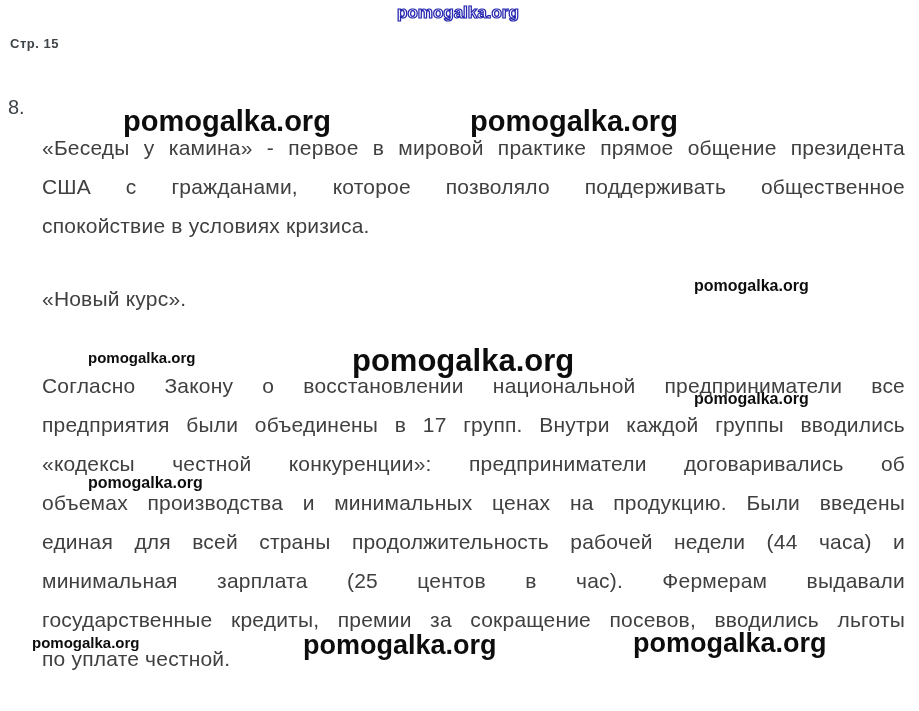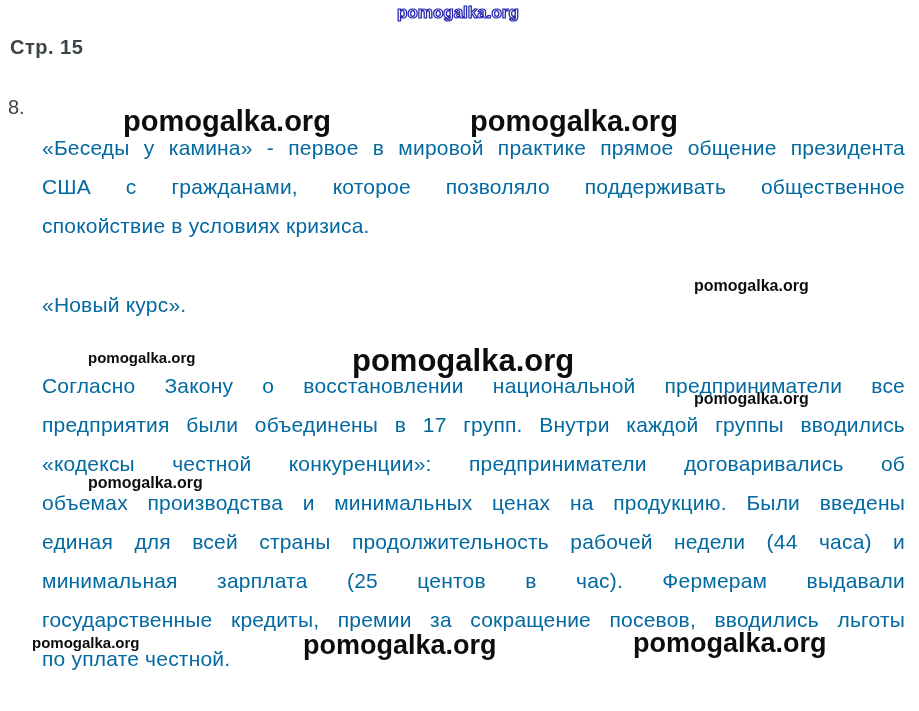--- a/index.html
+++ b/index.html
@@ -7,47 +7,47 @@
     width:919px;height:711px;
     background:#ffffff;
     font-family:"Liberation Sans","DejaVu Sans",sans-serif;
     position:relative;
     overflow:hidden;
   }
   .page{position:absolute;inset:0;}
 
   .page-label{
     position:absolute;left:10px;top:36px;
-    font-size:20px;font-weight:700;color:#3d4448;
+    font-size:13px;font-weight:700;color:#3d4448;
     letter-spacing:0.5px;
   }
   .item-number{
     position:absolute;left:8px;top:96px;
     font-size:20px;font-weight:400;color:#3d4448;
   }
 
   .para{
     position:absolute;left:42px;width:863px;
-    color:#0369a1;
+    color:#404040;
     font-size:21px;
     line-height:39px;
     letter-spacing:0.2px;
   }
   .para .line{
     text-align:justify;
     text-align-last:justify;
     height:39px;
     white-space:normal;
   }
   .para .line.last{
     text-align:left;
     text-align-last:left;
   }
   #para1{top:128px;}
-  #heading{top:285px;}
+  #heading{top:279px;}
   #para2{top:366px;}
 
   .wm{
     position:absolute;
     font-weight:700;
     color:#0d0d0d;
     white-space:nowrap;
     letter-spacing:0px;
   }
   .wm-blue{

